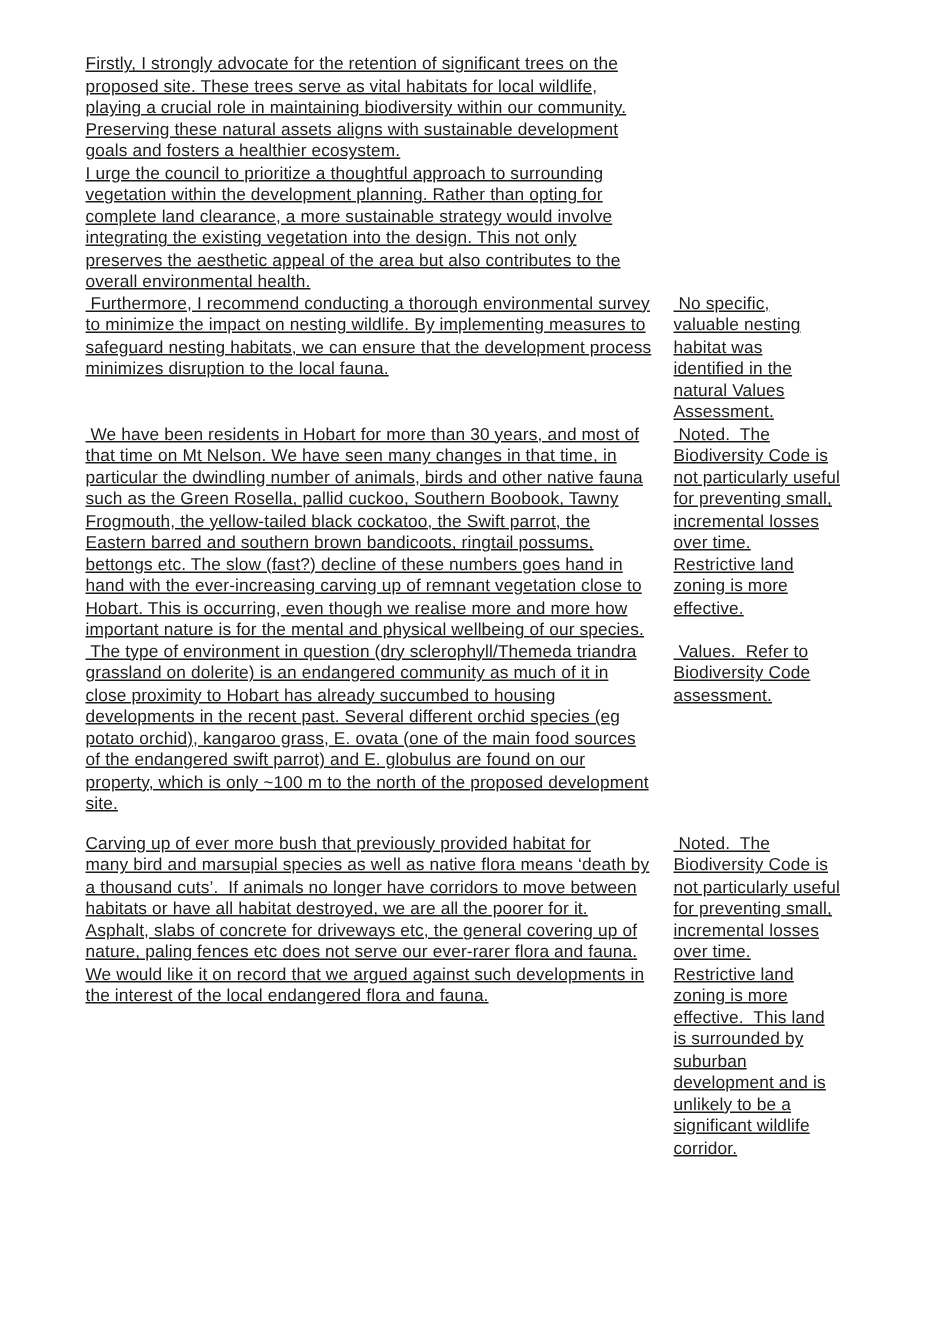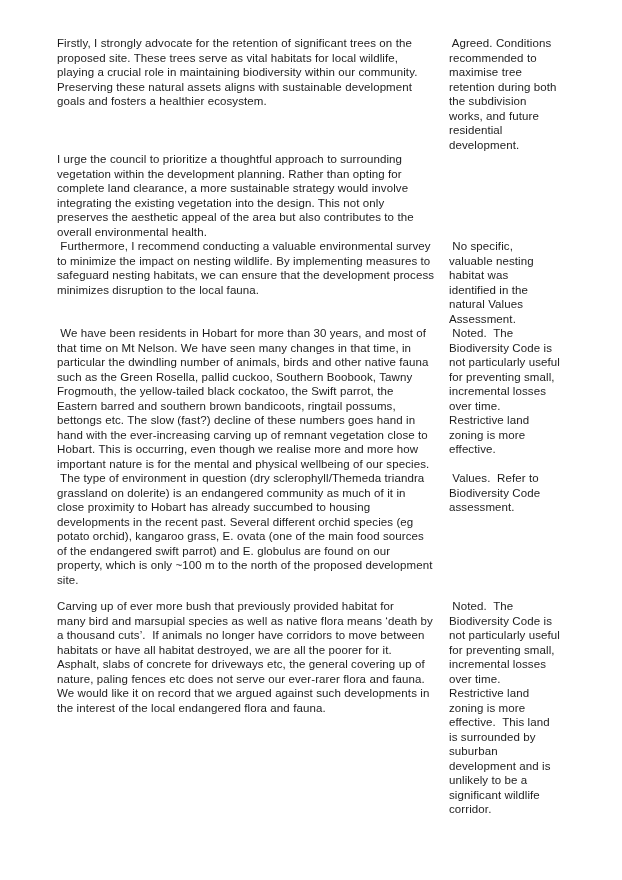--- a/index.html
+++ b/index.html
@@ -13,20 +13,21 @@
     height: 880px;
     background: #ffffff;
     box-sizing: border-box;
     padding: 36px 0 0 57px;
     overflow: hidden;
     font-family: "Liberation Sans", sans-serif;
     color: #1c1c1c;
   }
   .table {
     width: 512px;
+    text-decoration: underline;
   }
   .row {
     display: grid;
     grid-template-columns: 392px 120px;
     column-gap: 0;
   }
   .row-5 { margin-top: 0; }
   .row-6 { margin-top: 12px; }
   .cell {
     font-size: 11.5px;
@@ -43,41 +44,33 @@
 
 <div class="page">
   <div class="table">
 
     <div class="row row-1">
       <div class="cell comment">Firstly, I strongly advocate for the retention of significant trees on the
 proposed site. These trees serve as vital habitats for local wildlife,
 playing a crucial role in maintaining biodiversity within our community.
 Preserving these natural assets aligns with sustainable development
 goals and fosters a healthier ecosystem.</div>
-      <div class="cell response"> Agreed. Conditions
-recommended to
-maximise tree
-retention during both
-the subdivision
-works, and future
-residential
-development.</div>
     </div>
 
     <div class="row row-2">
       <div class="cell comment">I urge the council to prioritize a thoughtful approach to surrounding
 vegetation within the development planning. Rather than opting for
 complete land clearance, a more sustainable strategy would involve
 integrating the existing vegetation into the design. This not only
 preserves the aesthetic appeal of the area but also contributes to the
 overall environmental health.</div>
     </div>
 
     <div class="row row-3">
-      <div class="cell comment"> Furthermore, I recommend conducting a valuable environmental survey
+      <div class="cell comment"> Furthermore, I recommend conducting a thorough environmental survey
 to minimize the impact on nesting wildlife. By implementing measures to
 safeguard nesting habitats, we can ensure that the development process
 minimizes disruption to the local fauna.</div>
       <div class="cell response"> No specific,
 valuable nesting
 habitat was
 identified in the
 natural Values
 Assessment.</div>
     </div>

